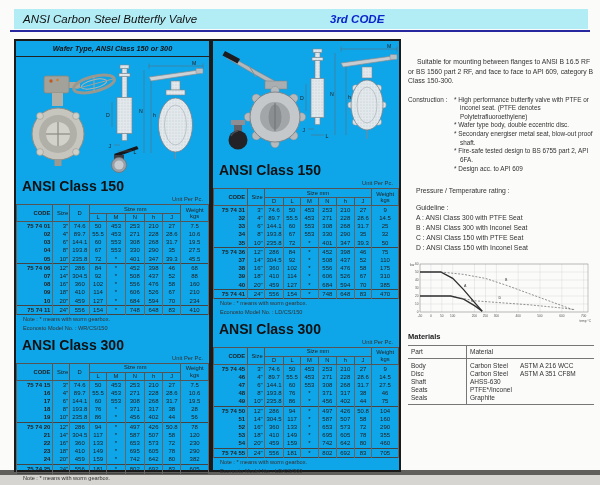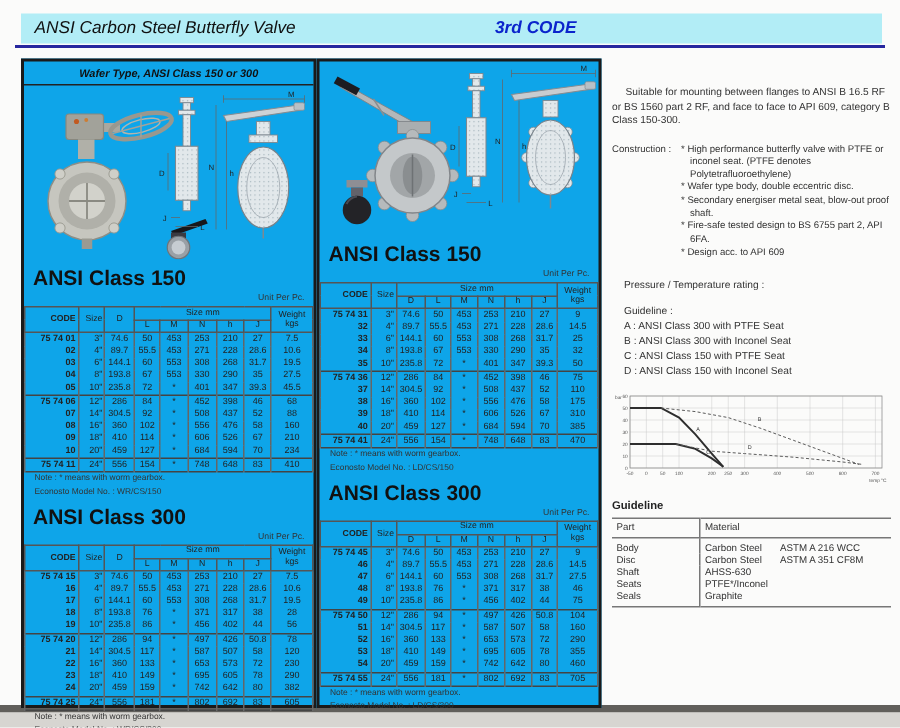--- a/index.html
+++ b/index.html
@@ -894,21 +894,21 @@
         <text class="slab" x="97.1" y="21.8">B</text>
         <polyline class="ser solid" points="12.0,37.0 42.5,37.0 55.6,40.2 66.5,46.6 74.2,52.2"></polyline>
         <text class="slab" x="62.8" y="43.4">C</text>
         <polyline class="ser dashed" points="42.5,37.0 66.5,41.8 88.4,43.4 121.1,45.8 153.8,49.0 166.9,50.6"></polyline>
         <text class="slab" x="90.5" y="40.2">D</text>
         <text class="tick" x="2" y="7">bar</text>
         <text class="tick axr" x="183" y="62.5">temp °C</text>
       </svg>
   </div>
 
-  <div class="mat-label">Guideline</div>
+  <div class="mat-label">Materials</div>
   <table class="mat-table">
     <thead>
       <tr>
         <th class="mp-h">Part</th>
         <th>Material</th>
       </tr>
     </thead>
     <tbody>
         <tr>
           <td class="mp">Body</td>

